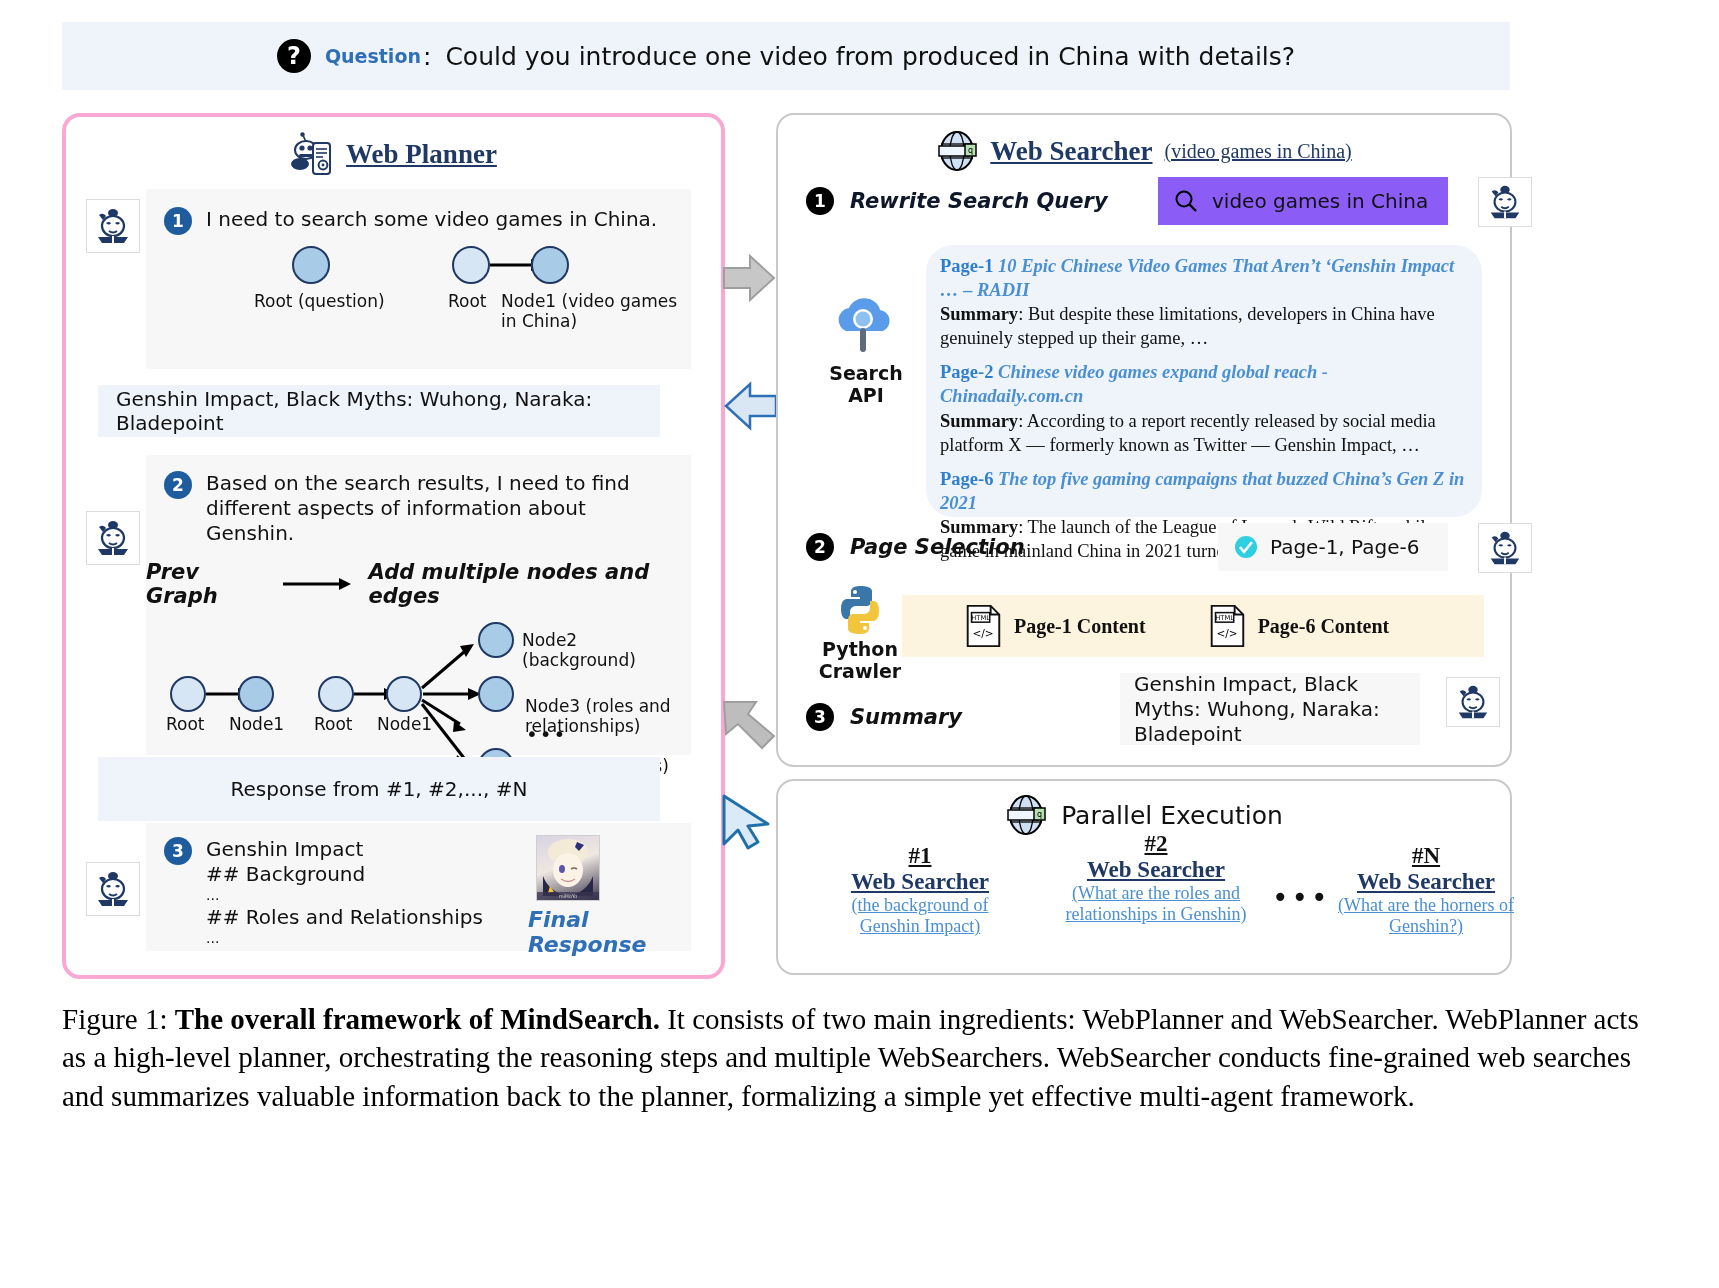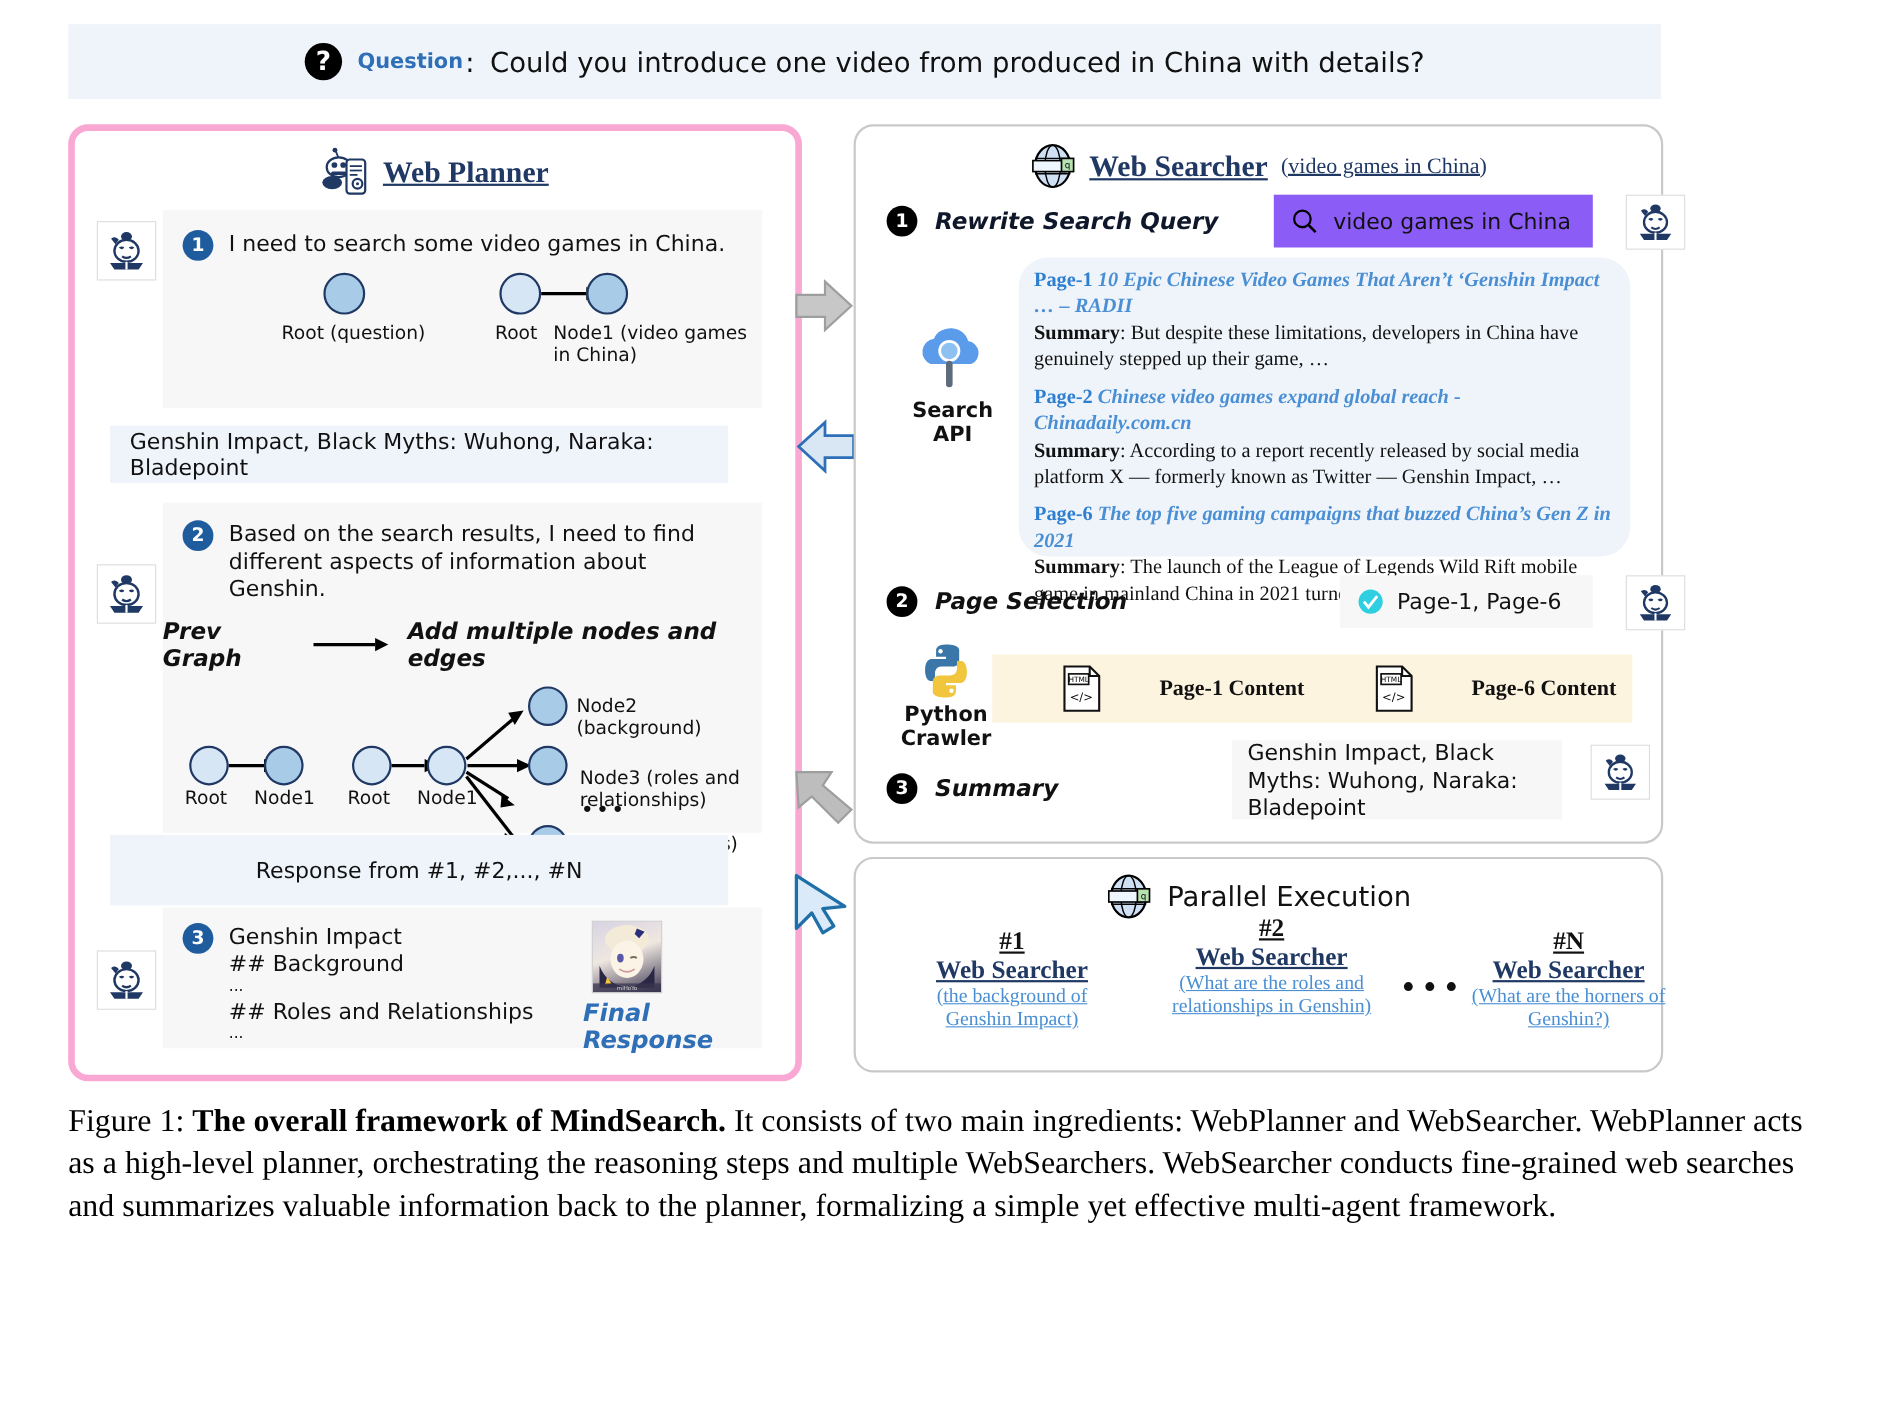--- a/index.html
+++ b/index.html
@@ -19,21 +19,21 @@
   .qmark{
     width:34px;height:34px;border-radius:50%;background:#000;color:#fff;
     display:flex;align-items:center;justify-content:center;font-size:24px;font-weight:bold;
     font-family:"DejaVu Sans", sans-serif;line-height:1;
   }
   #question-label{color:#2e6fb7;font-size:19px;font-weight:600;}
   #question-text{color:#111;font-size:25px;}
 
   
   .panel{
-    position:absolute;border:6px solid #f9a8d4;border-radius:18px;background:#fff;
+    position:absolute;border:4px solid #f9a8d4;border-radius:18px;background:#fff;
   }
   .panel.light{border:2px solid #c9c9c9;}
 
   #planner-panel{left:62px;top:113px;width:655px;height:858px;}
   #searcher-panel{left:776px;top:113px;width:732px;height:650px;}
   #parallel-panel{left:776px;top:779px;width:732px;height:192px;}
 
   .panel-title{
     display:flex;align-items:center;justify-content:center;gap:12px;
     margin-top:14px;
@@ -97,21 +97,21 @@
   .chip{
     position:absolute;background:#f7f7f7;display:flex;align-items:center;gap:12px;
     padding:0 16px;box-sizing:border-box;
   }
   .chip-txt{font-size:20px;color:#111;}
   .html-chip{
     position:absolute;background:#fdf4e0;display:flex;align-items:center;
     box-sizing:border-box;
   }
   .htmlfile{width:38px;height:44px;flex:none;}
-  .htmlname{font-family:"Liberation Serif", serif;font-weight:bold;font-size:20px;color:#111;margin-left:40px;}
+  .htmlname{font-family:"Liberation Serif", serif;font-weight:bold;font-size:20px;color:#111;}
 
   
   .pe-col{position:absolute;text-align:center;}
   .pe-num{font-family:"Liberation Serif", serif;font-weight:bold;font-size:23px;color:#111;text-decoration:underline;}
   .pe-name{font-family:"Liberation Serif", serif;font-weight:bold;font-size:23px;color:#1f3864;text-decoration:underline;}
   .pe-q{font-family:"Liberation Serif", serif;font-size:18px;color:#4a8fd4;text-decoration:underline;line-height:1.18;}
 
   
   #caption{
     position:absolute;left:62px;top:1000px;width:1600px;
@@ -364,21 +364,21 @@
   <div style="position:absolute;left:28px;top:180px;width:120px;text-align:center;">
     <svg width="68" height="66" viewBox="0 0 68 66" style="margin:0 auto;">
       <path d="M14 36 a12 12 0 0 1 3 -23 a16 14 0 0 1 31 2 a11 11 0 0 1 3 21 z" fill="#5a9bea"></path>
       <circle cx="31" cy="24" r="10" fill="#fff"></circle>
       <circle cx="31" cy="24" r="7.5" fill="#8fc0f2"></circle>
       <rect x="28" y="33" width="6" height="24" rx="3" fill="#5d6b7a"></rect>
     </svg>
     <div class="sidelabel" style="position:static;margin-top:2px;">Search<br>API</div>
   </div>
 
-  <div class="results-box" style="left:148px;top:119px;width:556px;height:272px;border-radius:27px;">
+  <div class="results-box" style="left:148px;top:130px;width:556px;height:272px;border-radius:27px;">
     <div class="res-group">
       <div class="res-title"><span class="pno">Page-1</span>
         <span>10 Epic Chinese Video Games That Aren’t ‘Genshin Impact … – RADII</span></div>
       <div class="res-sum"><b>Summary</b><span>: But despite these limitations, developers in China have genuinely stepped up their game, …</span></div>
     </div>
     <div class="res-group">
       <div class="res-title"><span class="pno">Page-2</span>
         <span>Chinese video games expand global reach - Chinadaily.com.cn</span></div>
       <div class="res-sum"><b>Summary</b><span>: According to a report recently released by social media platform X — formerly known as Twitter — Genshin Impact, …</span></div>
     </div>

